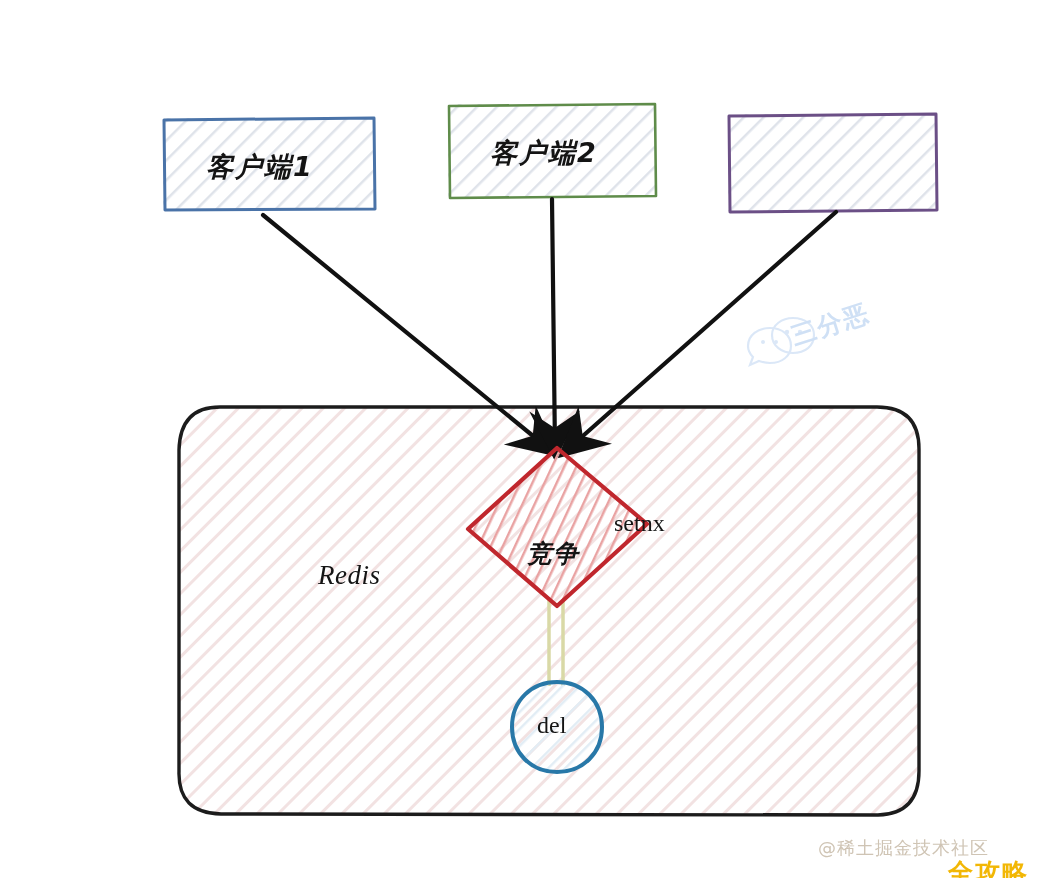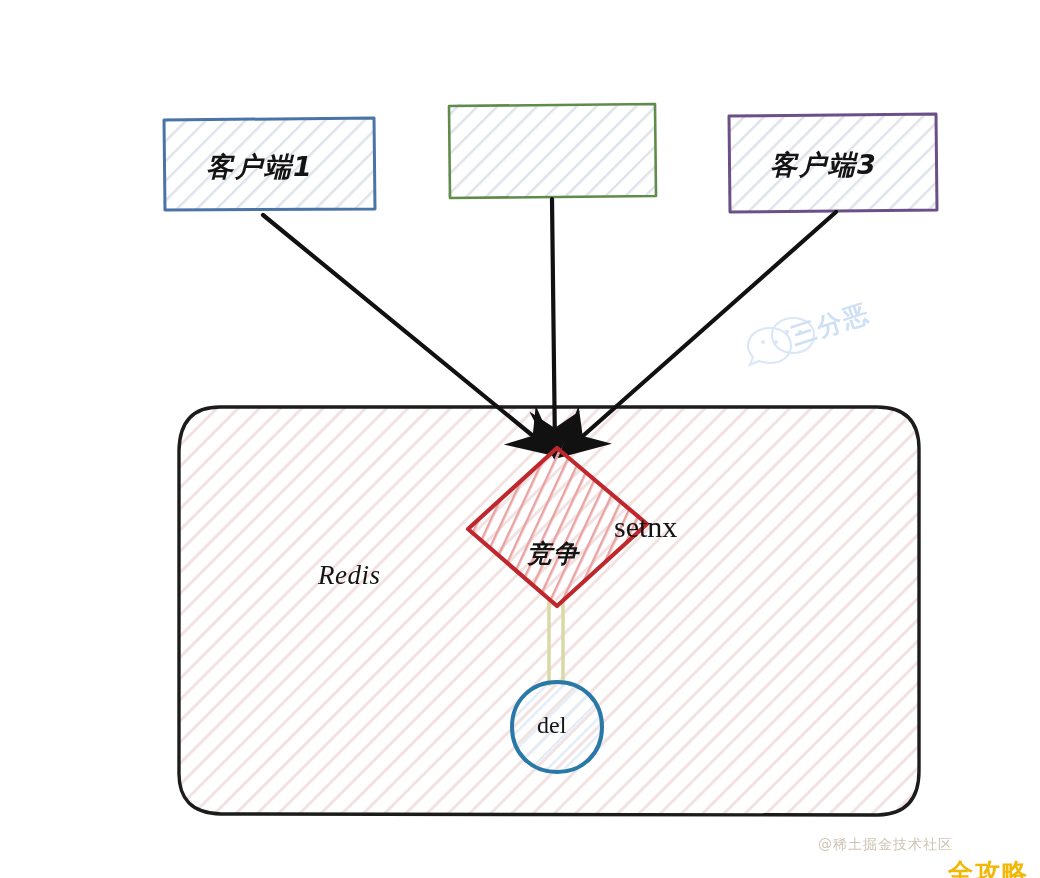--- a/index.html
+++ b/index.html
@@ -45,32 +45,32 @@
   .redis-label {
     font-size: 27px;
     font-family: "Liberation Serif", serif;
     letter-spacing: 0.5px;
   }
   .diamond-label {
     font-size: 25px;
     letter-spacing: 1px;
   }
   .setnx-label {
-    font-size: 30px;
+    font-size: 24px;
     font-family: "Liberation Serif", serif;
     letter-spacing: 0px;
   }
   .del-label {
     font-size: 24px;
     font-family: "Liberation Serif", serif;
   }
   .wm-community {
     position: absolute;
     font-family: "DejaVu Sans", sans-serif;
-    font-size: 14px;
+    font-size: 18px;
     color: #cfc4b4;
     letter-spacing: 1px;
     white-space: nowrap;
     user-select: none;
   }
   .wm-badge {
     position: absolute;
     font-family: "DejaVu Sans", sans-serif;
     font-size: 25px;
     font-weight: 700;
@@ -171,22 +171,22 @@
       <circle cx="776" cy="334" r="2" fill="#cfe0f5"></circle>
       <path d="M772,327 C772,317 782,310 793,310 C805,310 814,317 814,327
                C814,338 805,345 793,345 C782,345 772,338 772,327 Z" fill="none" stroke="#cfe0f5" stroke-width="2.2"></path>
       <circle cx="787" cy="324" r="2.2" fill="#cfe0f5"></circle>
       <circle cx="800" cy="324" r="2.2" fill="#cfe0f5"></circle>
     </g>
   </svg>
 
   <div class="node-label cjk-label client-label" style="left:206px; top:141px;">客户端1</div>
 
-
-  <div class="node-label cjk-label client-label" style="left:770px; top:139px;">客户端3</div>
+  <div class="node-label cjk-label client-label" style="left:490px; top:127px;">客户端2</div>
+
 
   <div class="node-label redis-label" style="left:318px; top:552px;font-style:italic;">Redis</div>
 
   <div class="node-label cjk-label diamond-label" style="left:527px; top:505px;margin-top:24px;">竞争</div>
 
   <div class="node-label setnx-label" style="left:614px; top:502px;">setnx</div>
 
   <div class="node-label del-label" style="left:537px; top:704px;">del</div>
 
   <div class="wm-sanfen" style="left:790px; top:300px;">三分恶</div>

